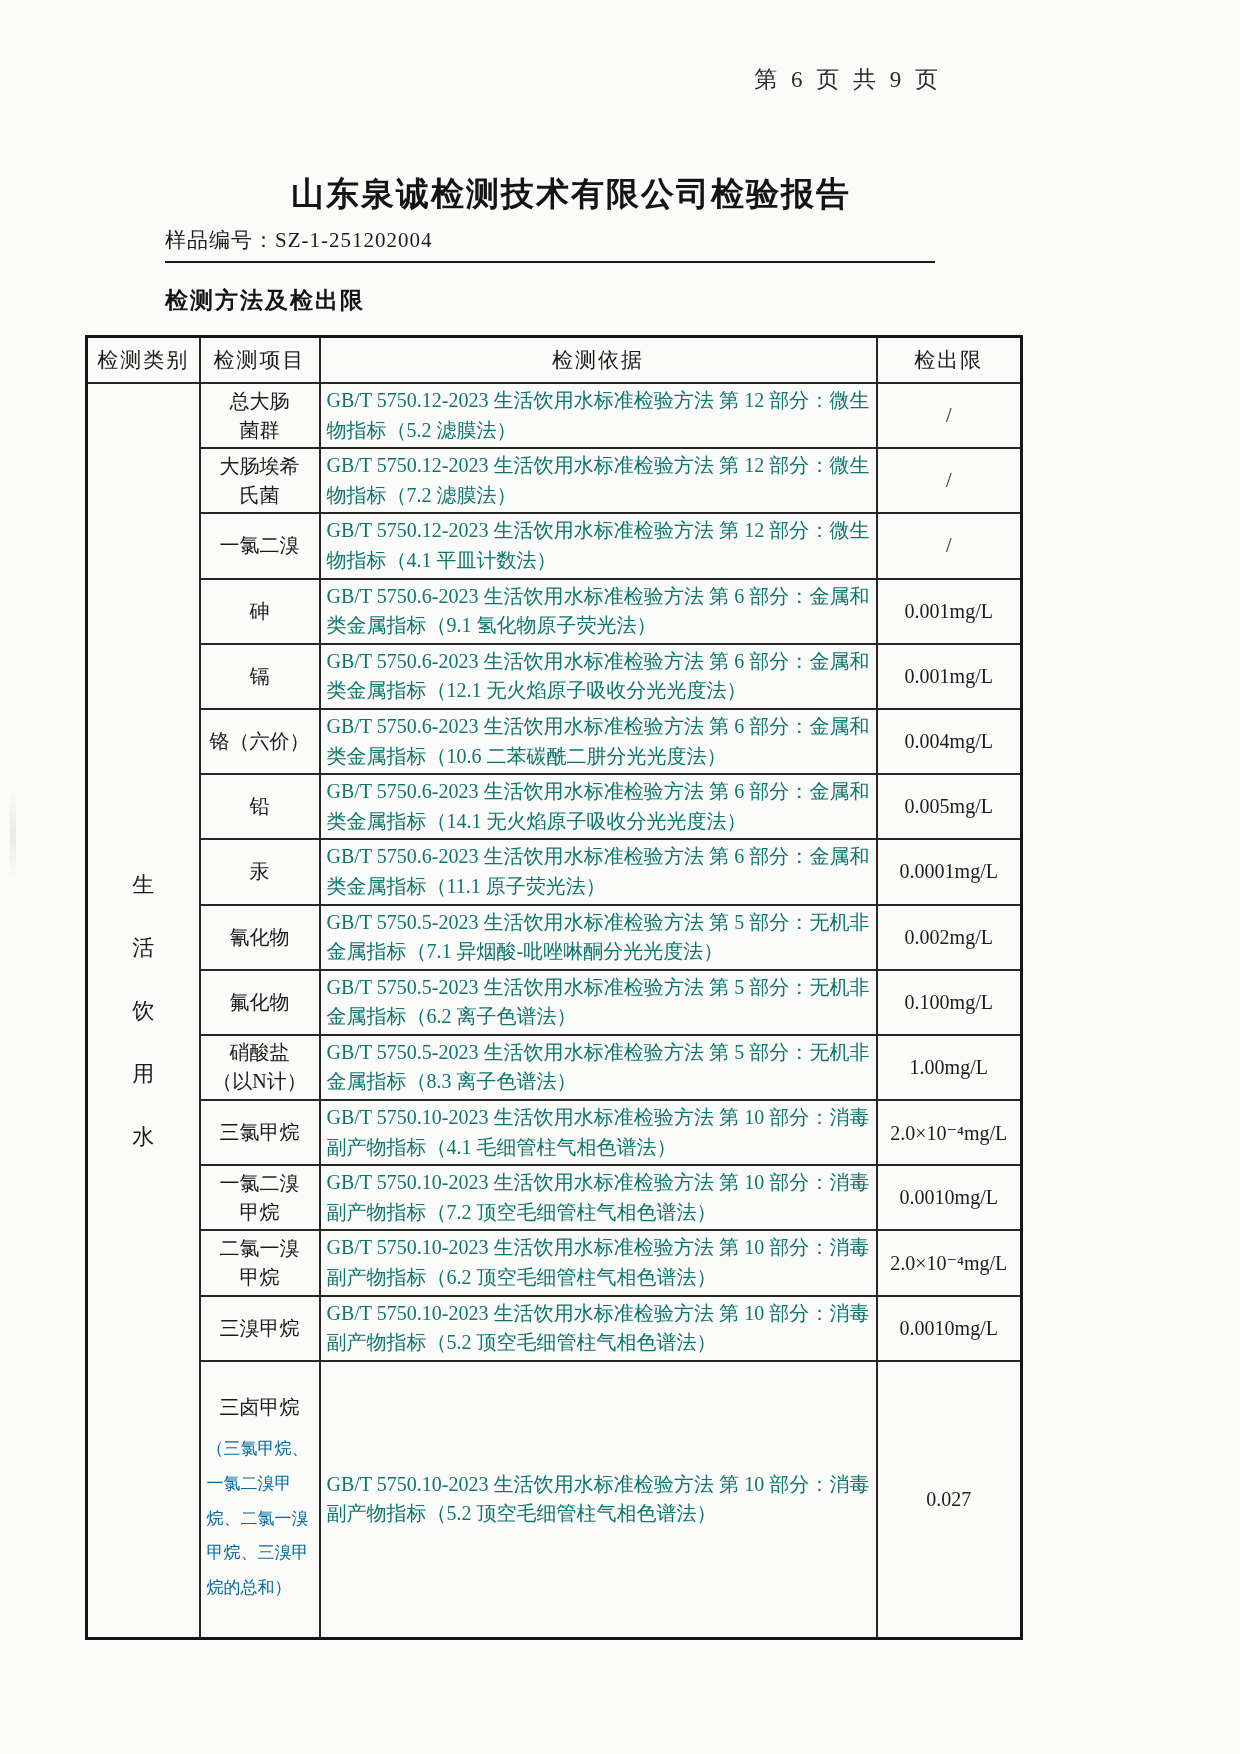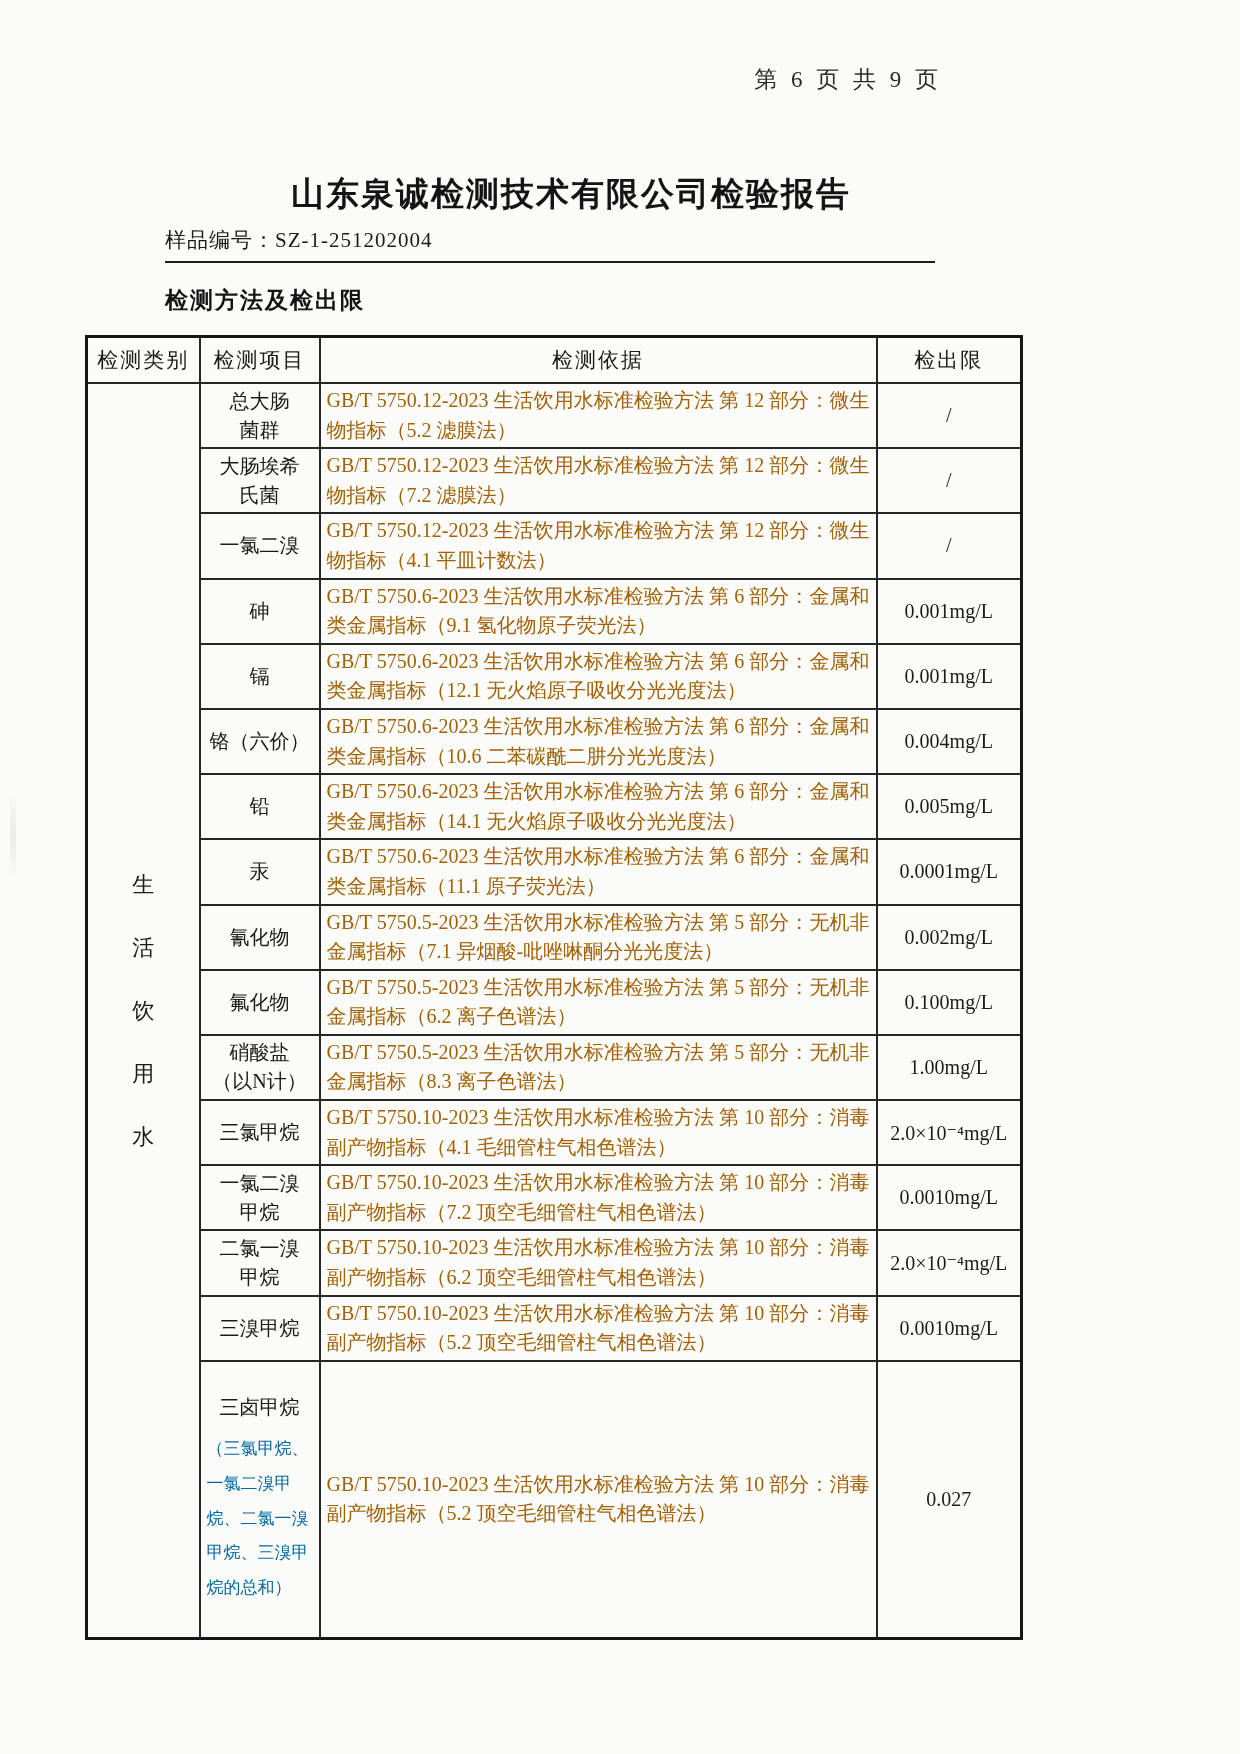--- a/index.html
+++ b/index.html
@@ -73,21 +73,21 @@
   td.item-cell .item-note{
     display:block;margin-top:10px;
     font-size:17px;line-height:2.05;
     text-align:left;white-space:normal;color:#0369a1;
   }
   tr.tall td.item-cell{vertical-align:top;}
 
   td.basis-cell{
     font-size:20px;line-height:1.48;
     text-align:justify;text-justify:inter-ideograph;
-    padding:3px 11px;color:#a16207;
+    padding:3px 11px;color:#0f766e;
   }
 
   td.limit-cell{
     text-align:center;vertical-align:middle;
     font-size:20px;color:#1b1b1b;
   }
 
   
   .scan-smudge{
     position:absolute;left:10px;top:790px;width:6px;height:90px;

